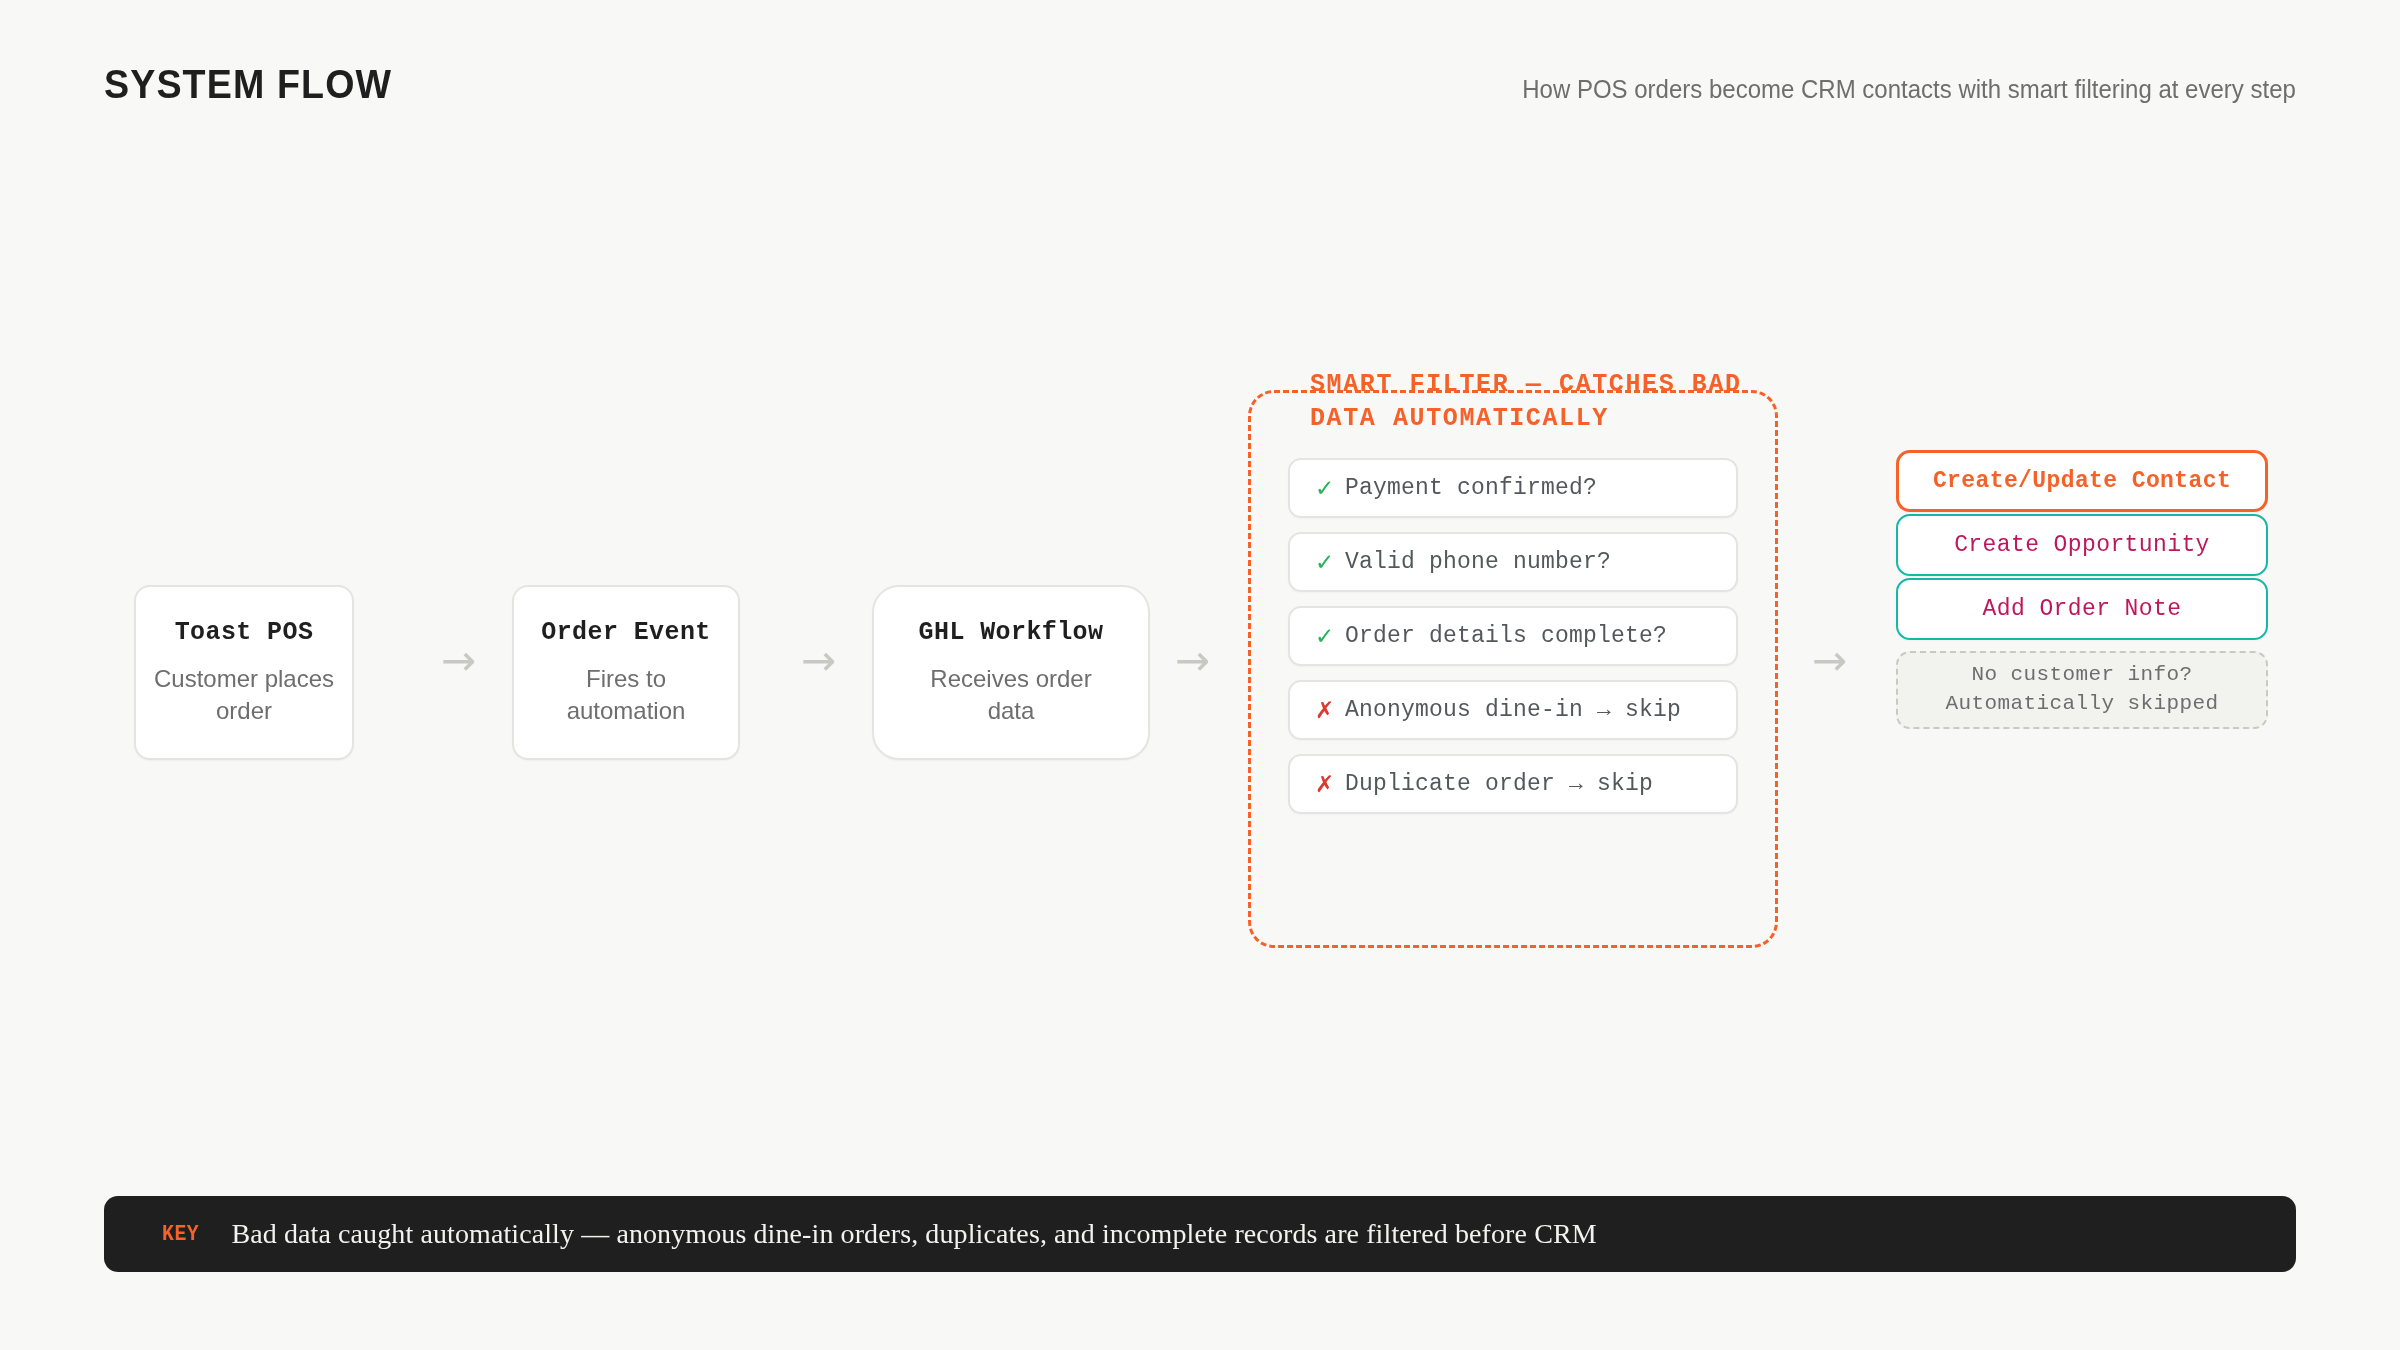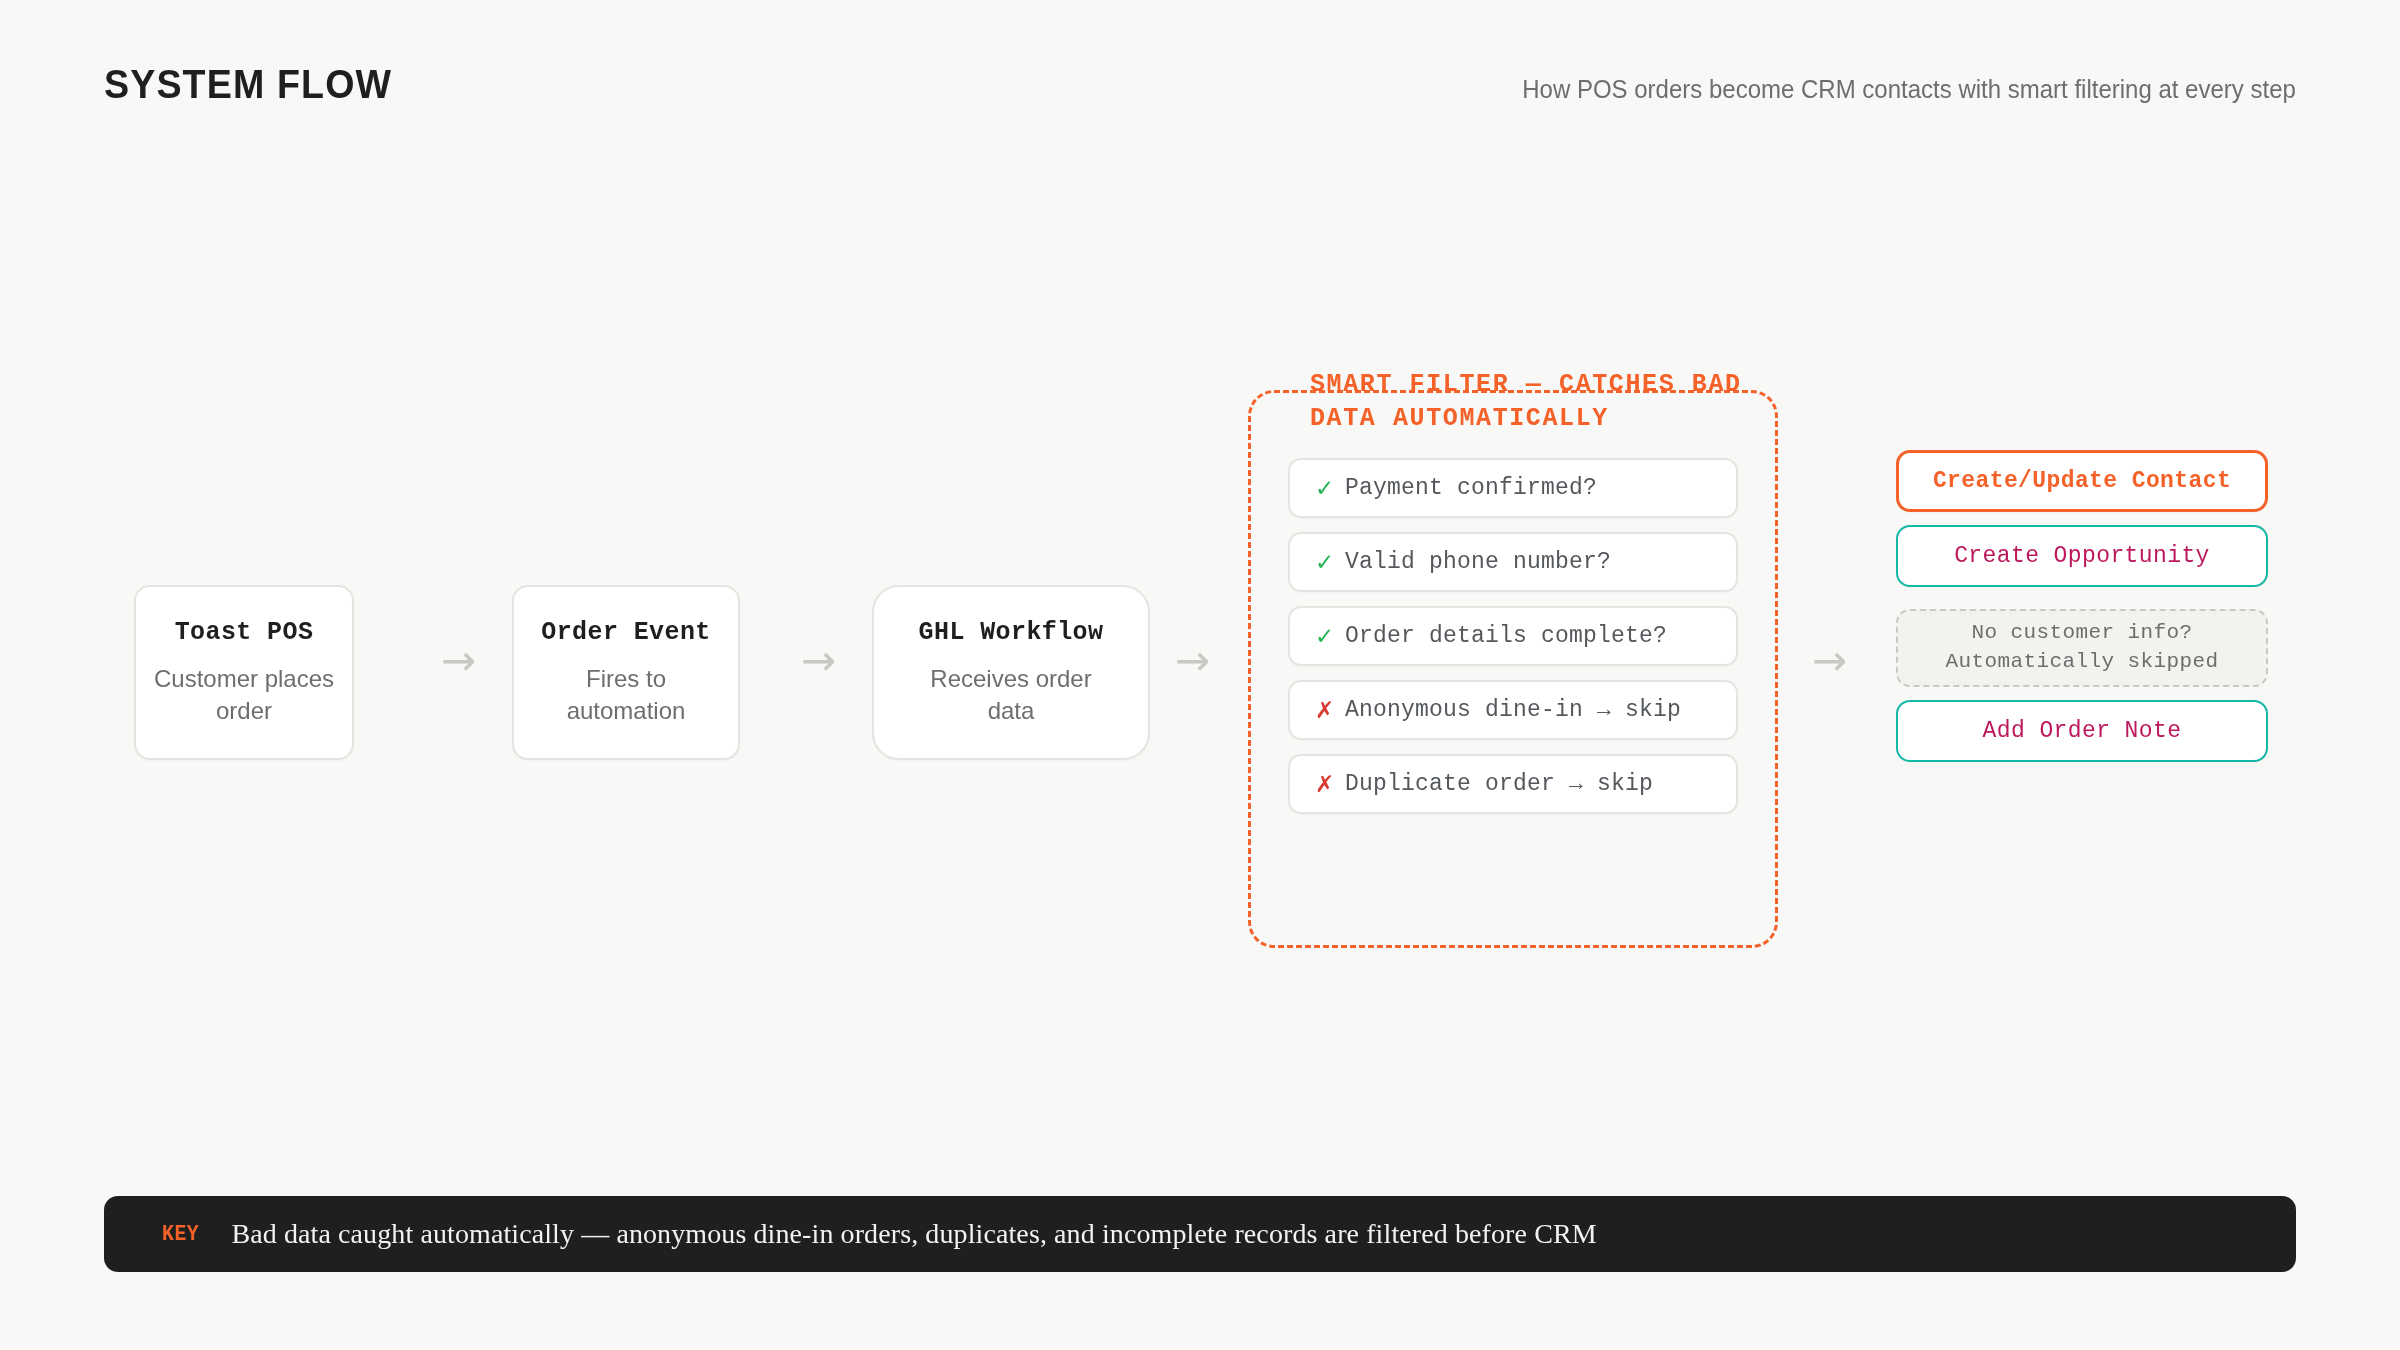--- a/index.html
+++ b/index.html
@@ -148,21 +148,21 @@
   }
 
   
   .outputs {
     position: absolute;
     left: 1896px;
     top: 450px;
     width: 372px;
     display: flex;
     flex-direction: column;
-    gap: 13px;
+    gap: 2px;
   }
   .output-card {
     box-sizing: border-box;
     height: 62px;
     background: #ffffff;
     border: 2px solid #14b8a6;
     border-radius: 14px;
     display: flex;
     align-items: center;
     justify-content: center;
@@ -281,23 +281,23 @@
   </div>
   <div class="filter-item">
     <span class="filter-mark fail">✗</span>
     <span class="filter-text">Duplicate order → skip</span>
   </div>
 </div>
 
 <div class="outputs">
   <div class="output-card primary">Create/Update Contact</div>
   <div class="output-card">Create Opportunity</div>
+  <div class="output-card">Add Order Note</div>
   <div class="output-card muted">
     <span>No customer info?</span>
     <span>Automatically skipped</span>
   </div>
-  <div class="output-card">Add Order Note</div>
 </div>
 
 <div class="keybar">
   <span class="key-tag">KEY</span>
   <span class="key-text">Bad data caught automatically — anonymous dine-in orders, duplicates, and incomplete records are filtered before CRM</span>
 </div>
 
 </body></html>

